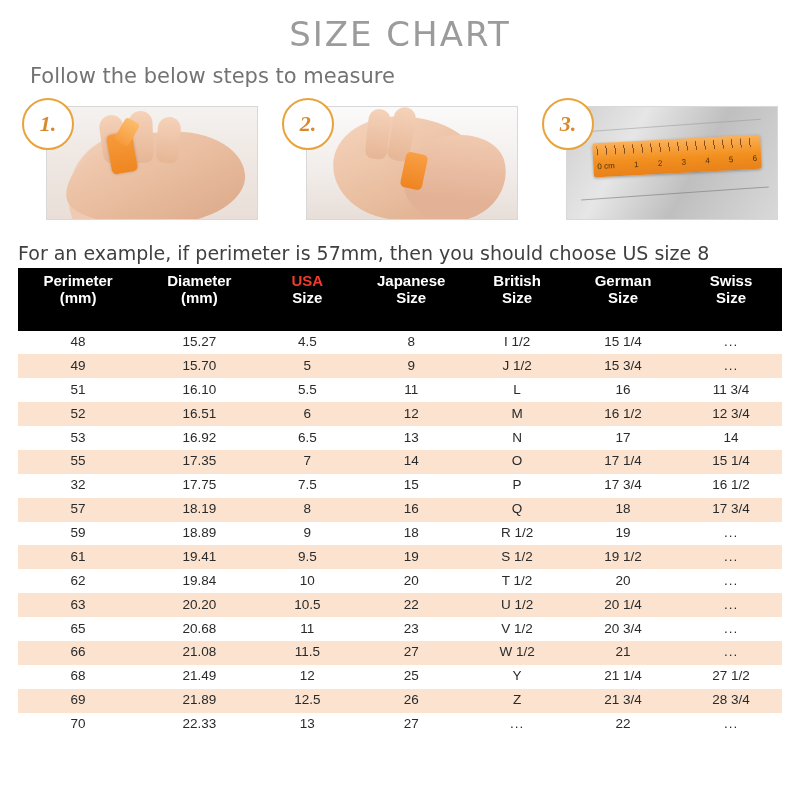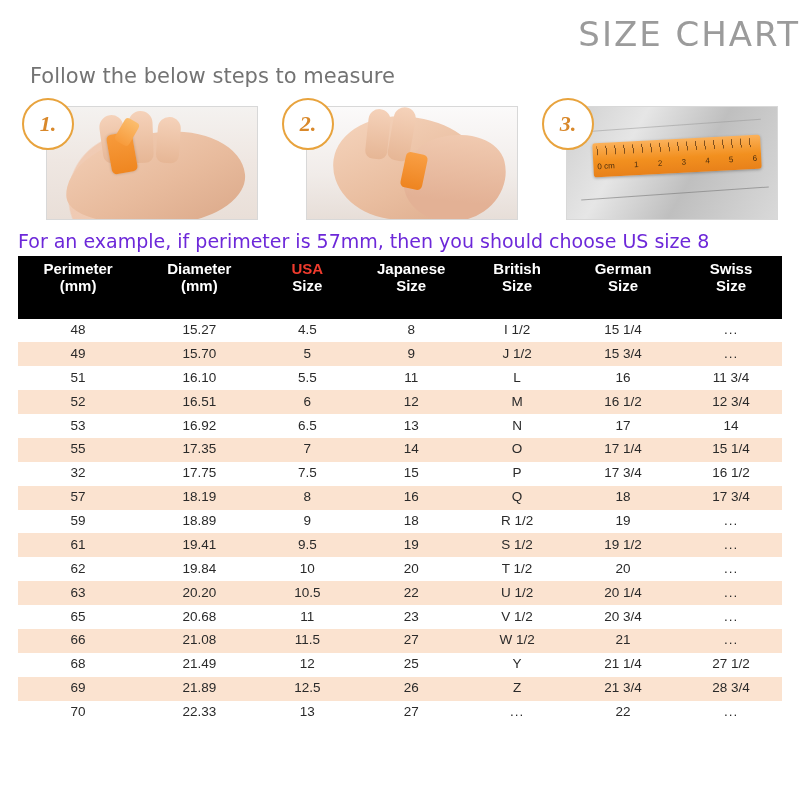--- a/index.html
+++ b/index.html
@@ -15,21 +15,21 @@
   }
   .page {
     position: relative;
     width: 800px;
     height: 800px;
     box-sizing: border-box;
   }
 
   
   .title {
-    text-align: right;
+    text-align: center;
     font-size: 34px;
     letter-spacing: 2px;
     color: #9b9b9b;
     font-weight: 400;
     margin: 14px 0 0 0;
     font-family: "DejaVu Sans", sans-serif;
   }
   .subtitle {
     font-size: 21px;
     color: #737373;
@@ -188,22 +188,22 @@
     position: absolute;
     left: 18px; top: 18px;
     width: 176px; height: 1px;
     background: rgba(150,150,150,.5);
     transform: rotate(-4deg);
   }
 
   
   .example {
     font-size: 19px;
-    color: #6d28d9;
-    margin: 10px 0 4px 18px;
+    color: #404040;
+    margin: 22px 0 4px 18px;
     font-family: "DejaVu Sans", sans-serif;
   }
 
   
   .table-wrap {
     padding: 0 18px;
     box-sizing: border-box;
   }
   table {
     border-collapse: collapse;

